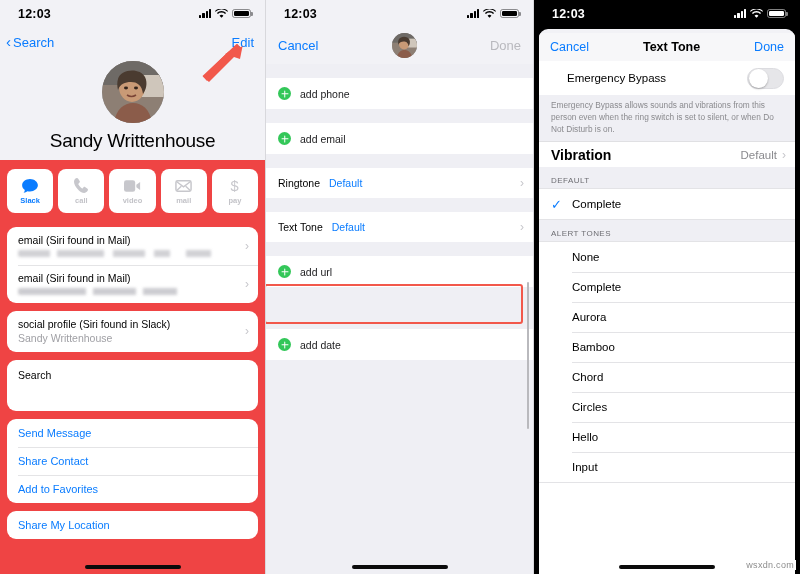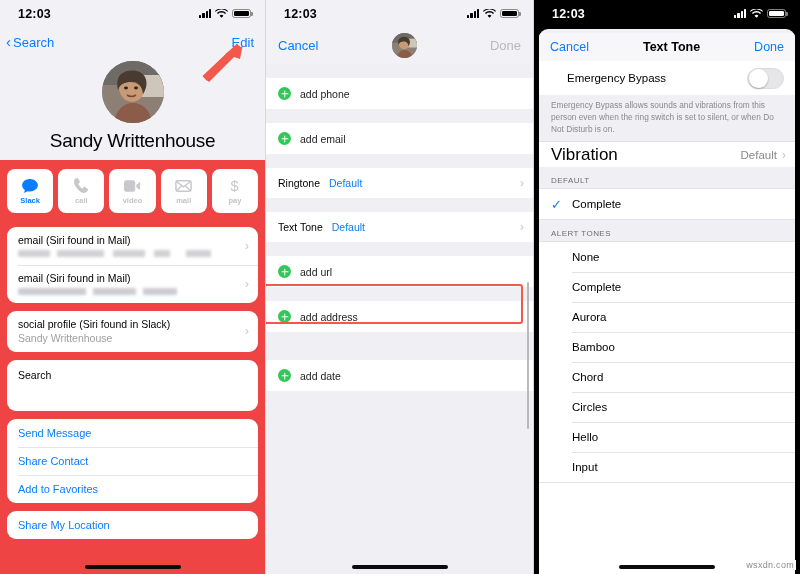--- a/index.html
+++ b/index.html
@@ -166,21 +166,21 @@
     display: block;
   }
   .footnote {
     background: #efeff4; font-size: 8.3px; color: #8a8a8e;
     line-height: 1.42; padding: 5px 12px 6px;
   }
   .vib {
     background: #fff; display: flex; align-items: center; justify-content: space-between;
     height: 26px; padding: 0 9px 0 12px; border-top: 1px solid #e0e0e3;
   }
-  .vib-lbl { font-size: 17px; color: #000; }
+  .vib-lbl { font-size: 14px; color: #000; font-weight: bold; }
   .vib-right { display: flex; align-items: center; gap: 5px; }
   .vib-val { font-size: 11.5px; color: #8a8a8e; }
   .sechdr {
     background: #efeff4; font-size: 8px; color: #6d6d72; letter-spacing: .45px;
     padding: 9px 12px 3px; text-transform: uppercase;
   }
   .tone-li {
     background: #fff; height: 30px; display: flex; align-items: center;
     padding-left: 12px; position: relative;
   }
@@ -422,24 +422,20 @@
           <span class="tone-val">Default</span>
         </div>
         <span class="chev">›</span>
       </div>
       <div class="gap"></div>
       <div class="wrow">
         <span class="plus"></span>
         <span class="wrow-lbl">add url</span>
       </div>
       <div class="gap"></div>
-      <div class="wrow">
-        <span class="plus"></span>
-        <span class="wrow-lbl">add address</span>
-      </div>
       <div class="gap"></div>
       <div class="gap"></div>
       <div class="wrow">
         <span class="plus"></span>
         <span class="wrow-lbl">add date</span>
       </div>
       <div class="gap"></div>
 
       <div class="scrollbar"></div>
       <div class="hl-box" style="top:220px;height:40px;"></div>

